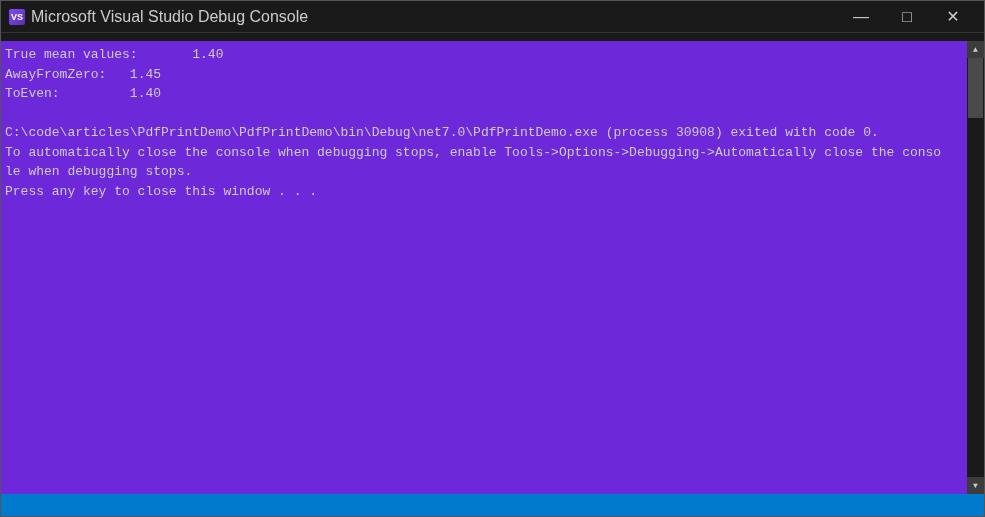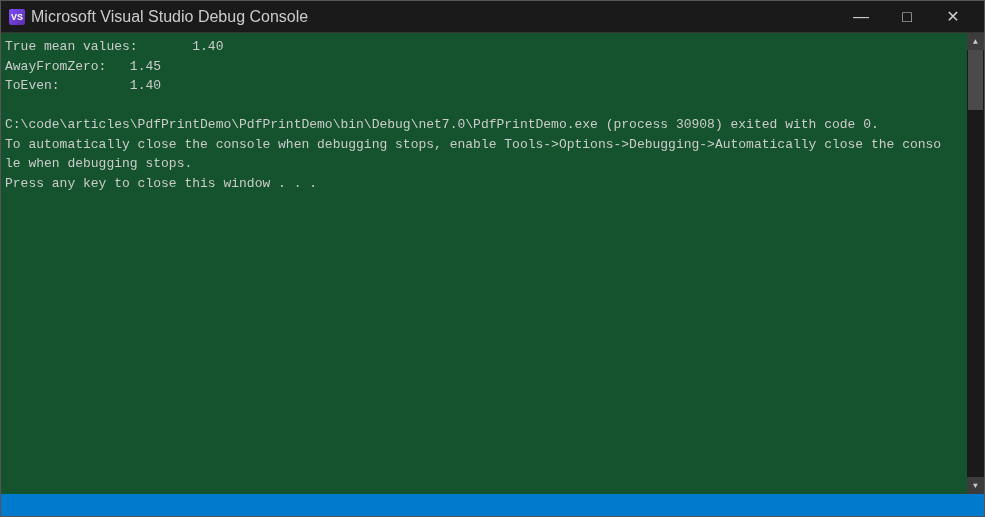--- a/index.html
+++ b/index.html
@@ -57,23 +57,24 @@
       font-size: 16px;
       cursor: pointer;
       display: flex;
       align-items: center;
       justify-content: center;
       font-family: 'Segoe UI', sans-serif;
     }
 
     .console-body {
       flex: 1;
-      background: #14532d;
+      background: #6d28d9;
       display: flex;
       overflow: hidden;
+      margin-top: 8px;
     }
 
     .console-content {
       flex: 1;
       padding: 4px 4px 4px 4px;
       overflow: hidden;
       position: relative;
     }
 
     .console-text {

